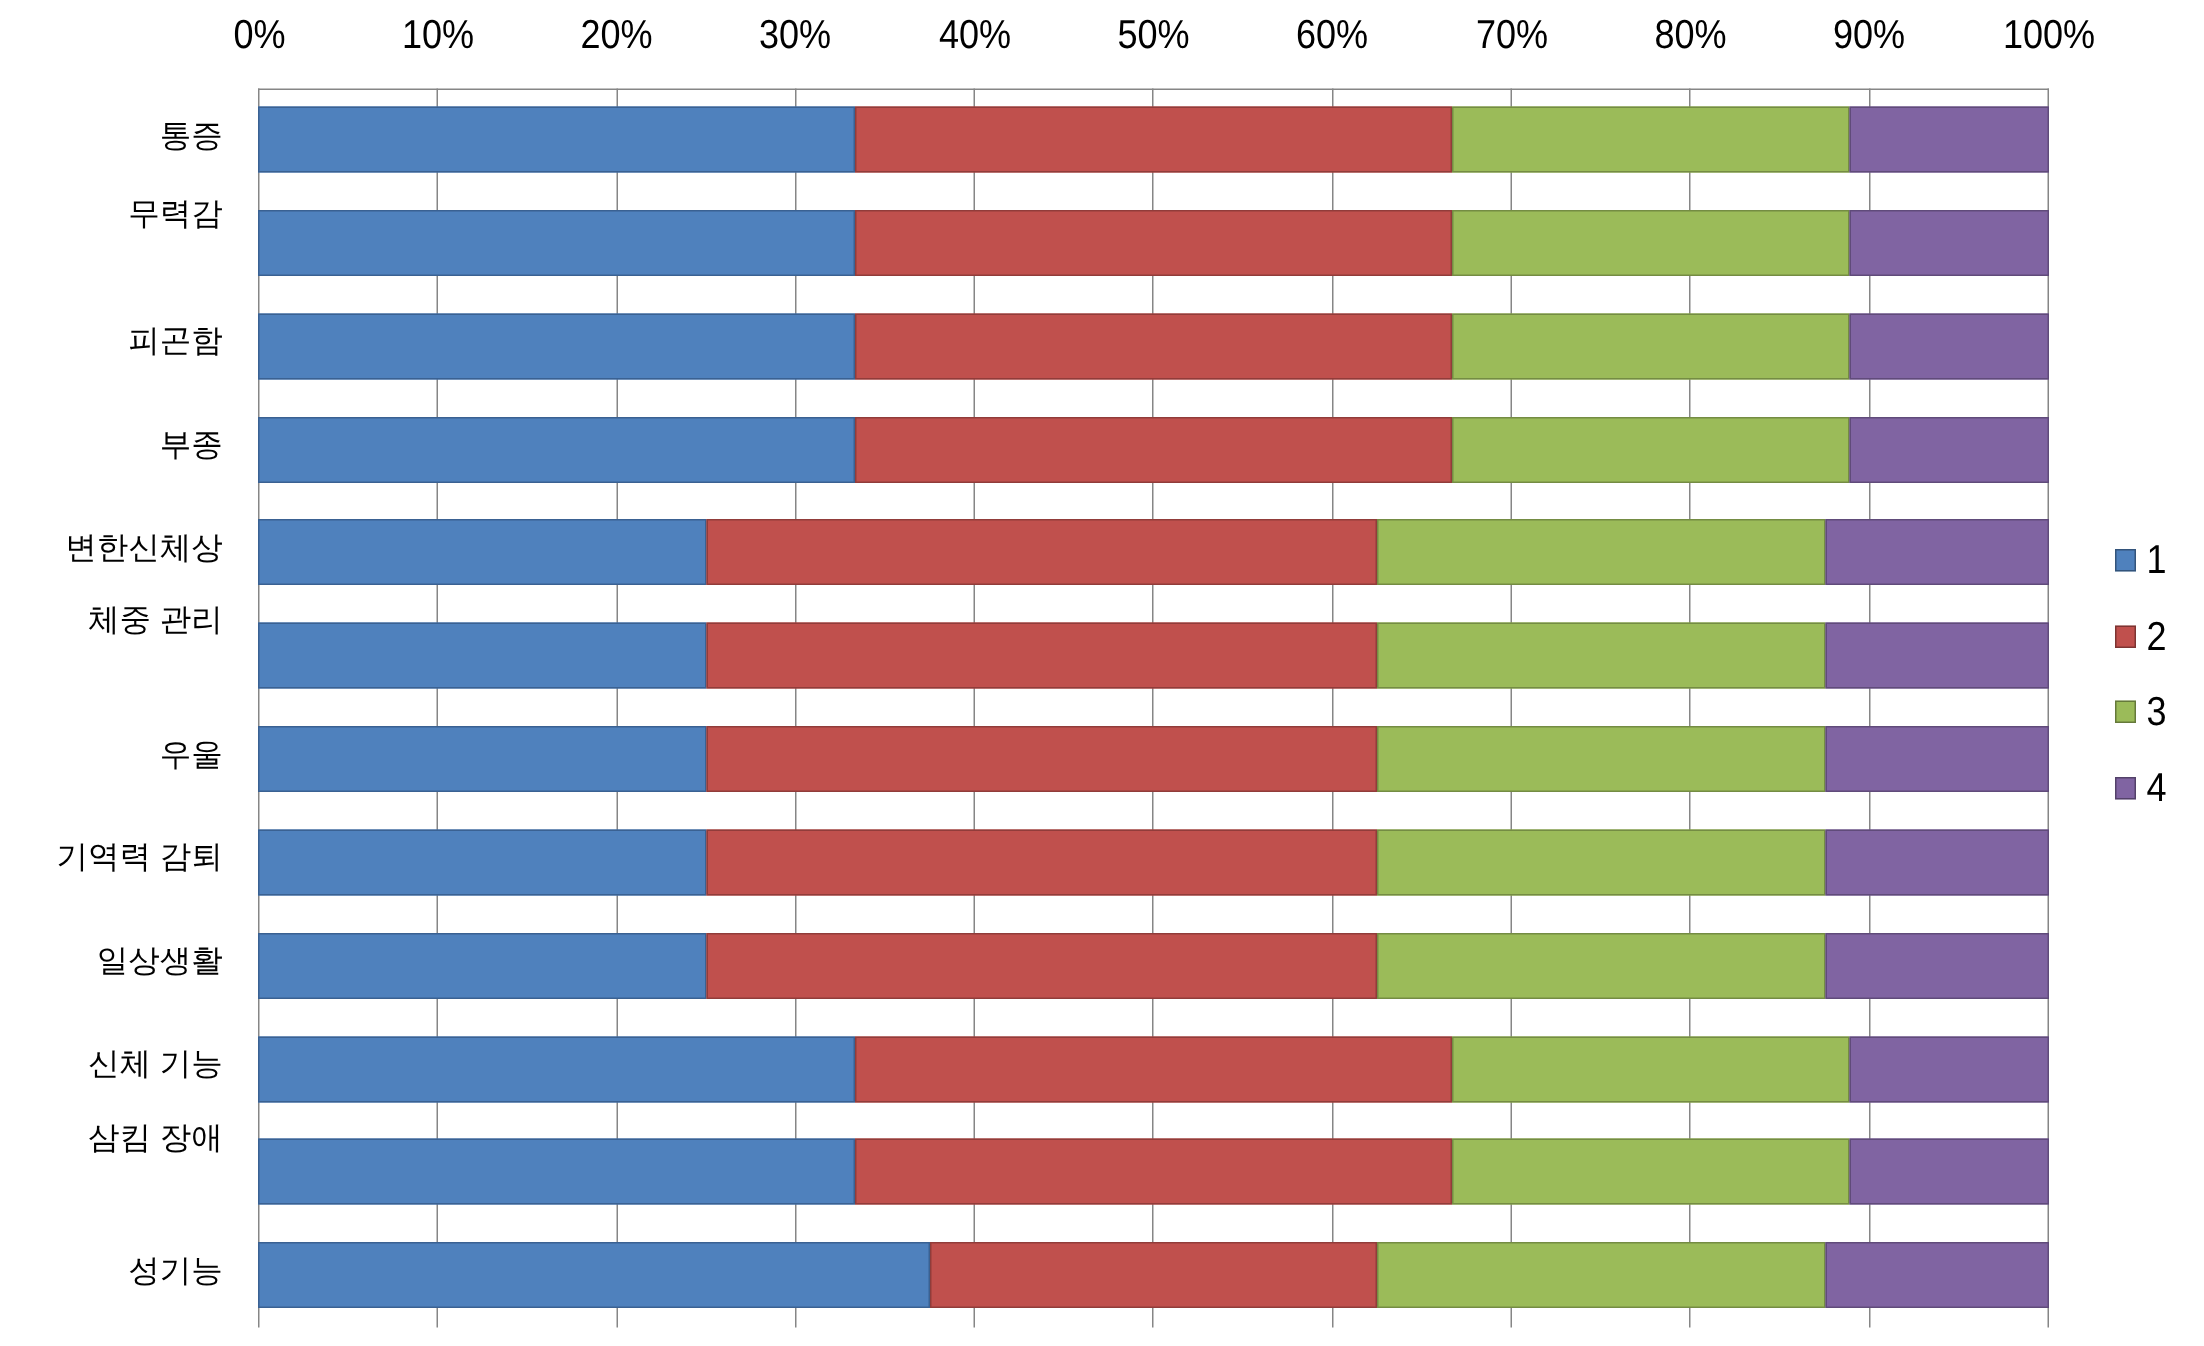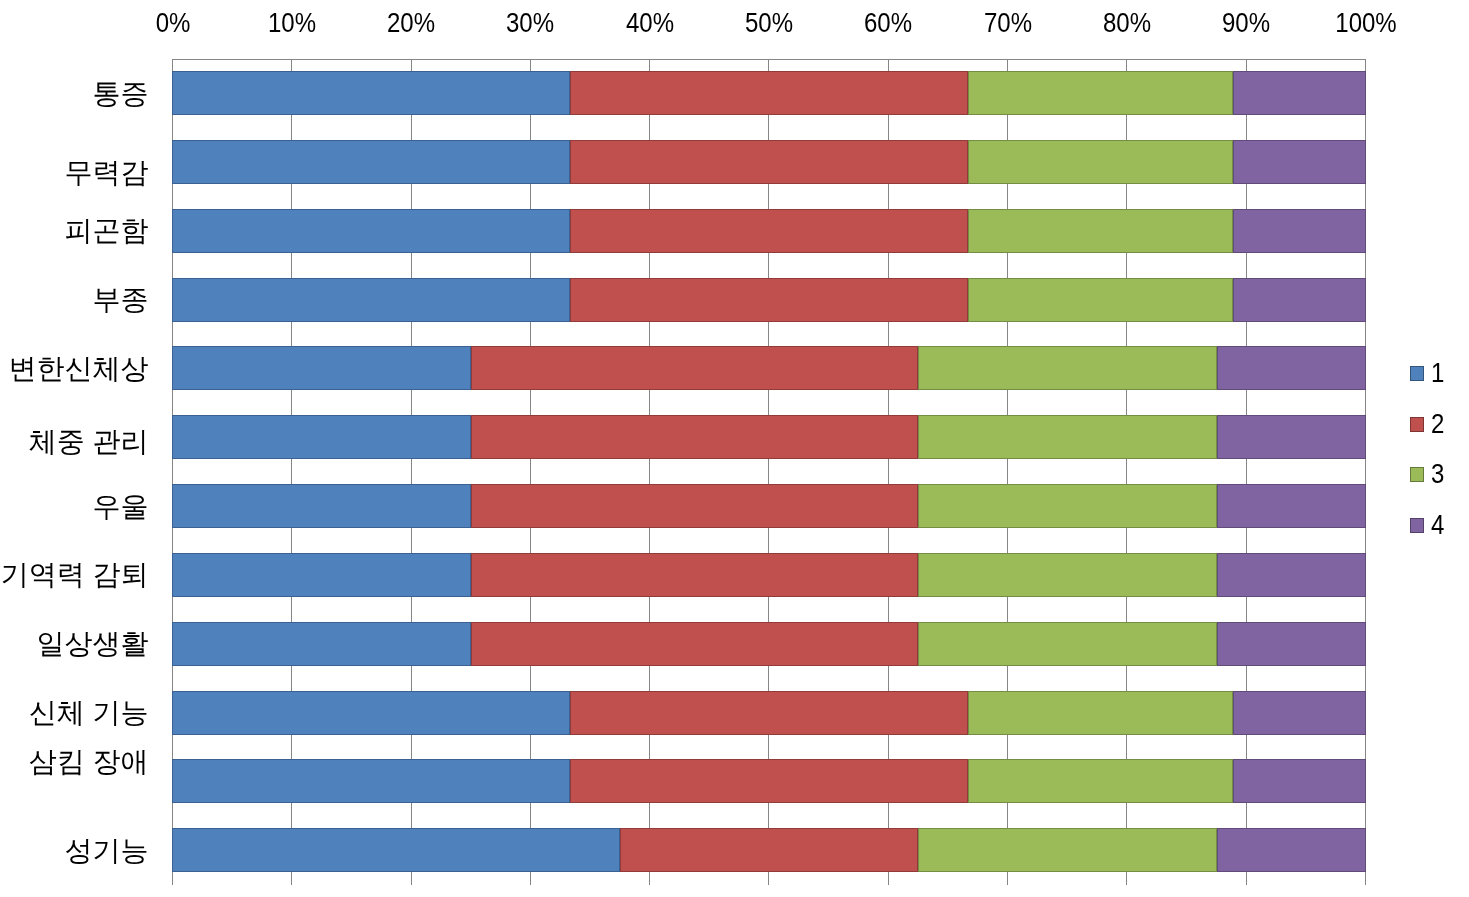--- a/index.html
+++ b/index.html
@@ -25,21 +25,21 @@
   .bar-row { position: absolute; left: 0; width: 1194px; height: 44px; }
   .seg {
     position: absolute; top: 0; height: 44px;
     box-sizing: border-box; border: 1px solid;
   }
 
   
   .cat-label {
     position: absolute; right: 1320.5px;
     text-align: right; white-space: nowrap;
-    font-size: 28px; line-height: 1; color: #000000;
+    font-size: 21px; line-height: 1; color: #000000;
   }
 
   
   .tick-label {
     position: absolute; top: 10px;
     text-align: center; white-space: nowrap;
     font-size: 27px; line-height: 1; color: #000000;
     transform: translateX(-50%) scaleX(0.89);
   }
 
@@ -71,25 +71,25 @@
     <div class="tick-label" style="left:769.00px">50%</div>
     <div class="tick-label" style="left:888.30px">60%</div>
     <div class="tick-label" style="left:1007.60px">70%</div>
     <div class="tick-label" style="left:1126.90px">80%</div>
     <div class="tick-label" style="left:1246.20px">90%</div>
     <div class="tick-label" style="left:1365.50px">100%</div>
   </div>
 
   <div id="cats">
     <div class="cat-label" style="top:79.52px">통증</div>
-    <div class="cat-label" style="top:159px">무력감</div>
+    <div class="cat-label" style="top:132px">무력감</div>
     <div class="cat-label" style="top:217.18px">피곤함</div>
     <div class="cat-label" style="top:286.02px">부종</div>
     <div class="cat-label" style="top:354.85px">변한신체상</div>
-    <div class="cat-label" style="top:428px">체중 관리</div>
+    <div class="cat-label" style="top:403px">체중 관리</div>
     <div class="cat-label" style="top:492.52px">우울</div>
     <div class="cat-label" style="top:561.35px">기역력 감퇴</div>
     <div class="cat-label" style="top:630.18px">일상생활</div>
     <div class="cat-label" style="top:699.02px">신체 기능</div>
     <div class="cat-label" style="top:748px">삼킴 장애</div>
     <div class="cat-label" style="top:836.68px">성기능</div>
   </div>
 
   <div id="plot">
     <div class="plot-border-top"></div>

